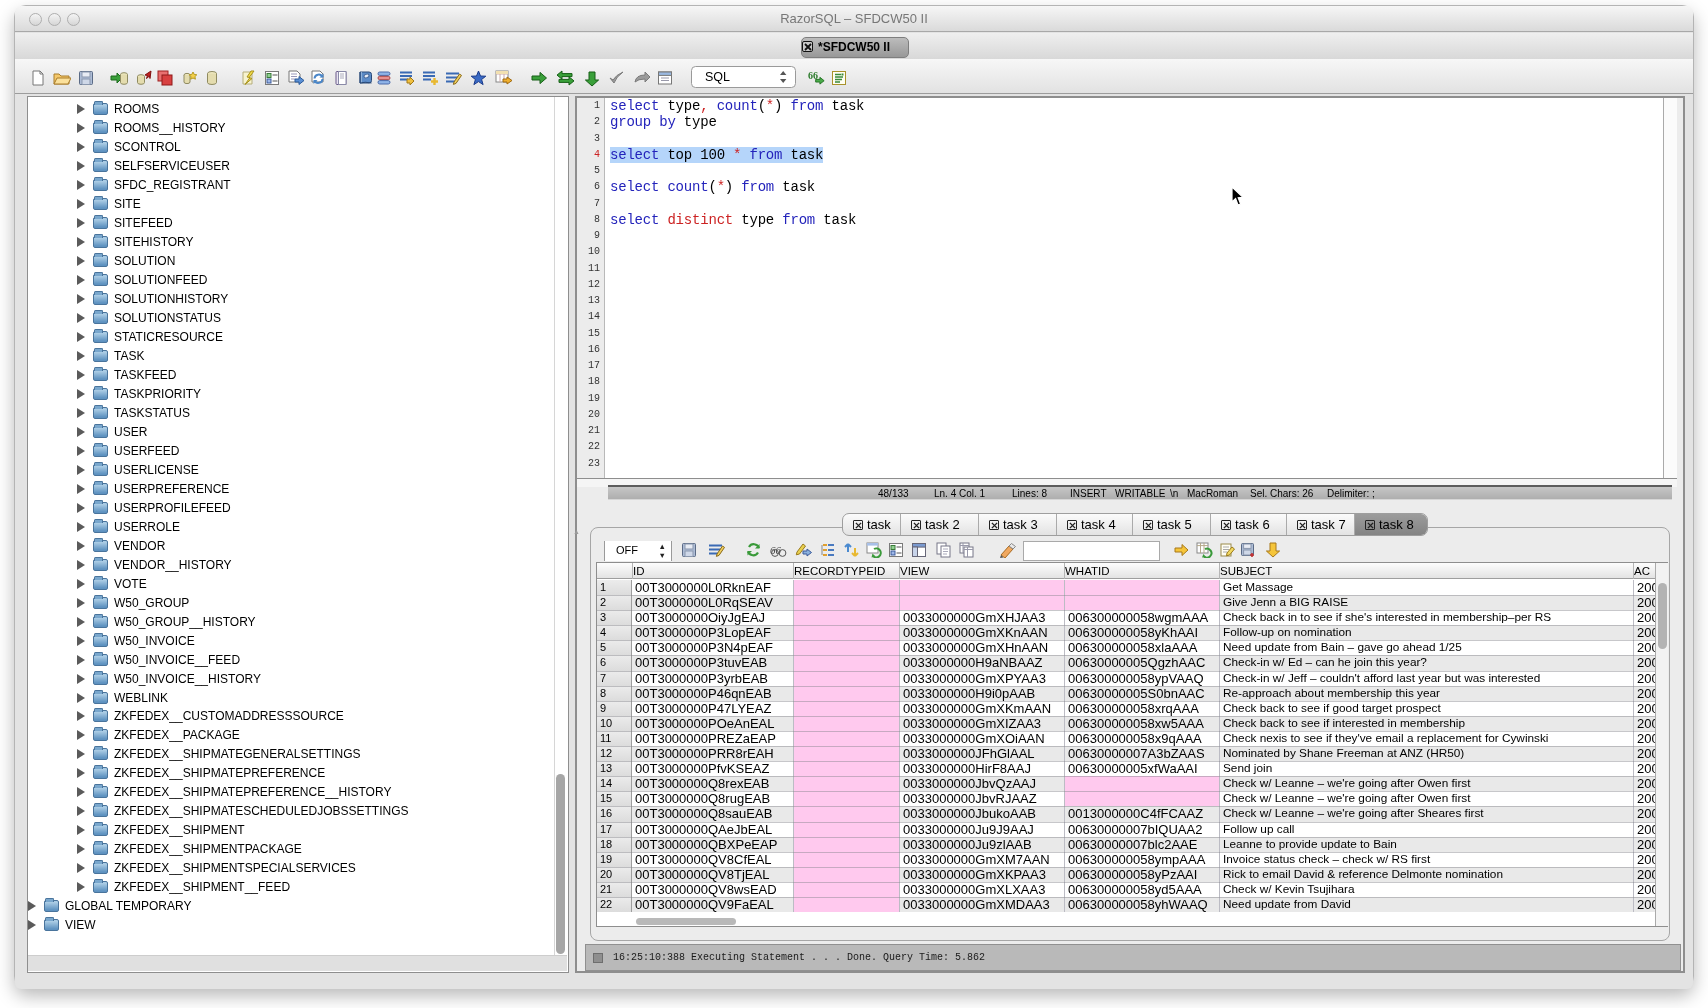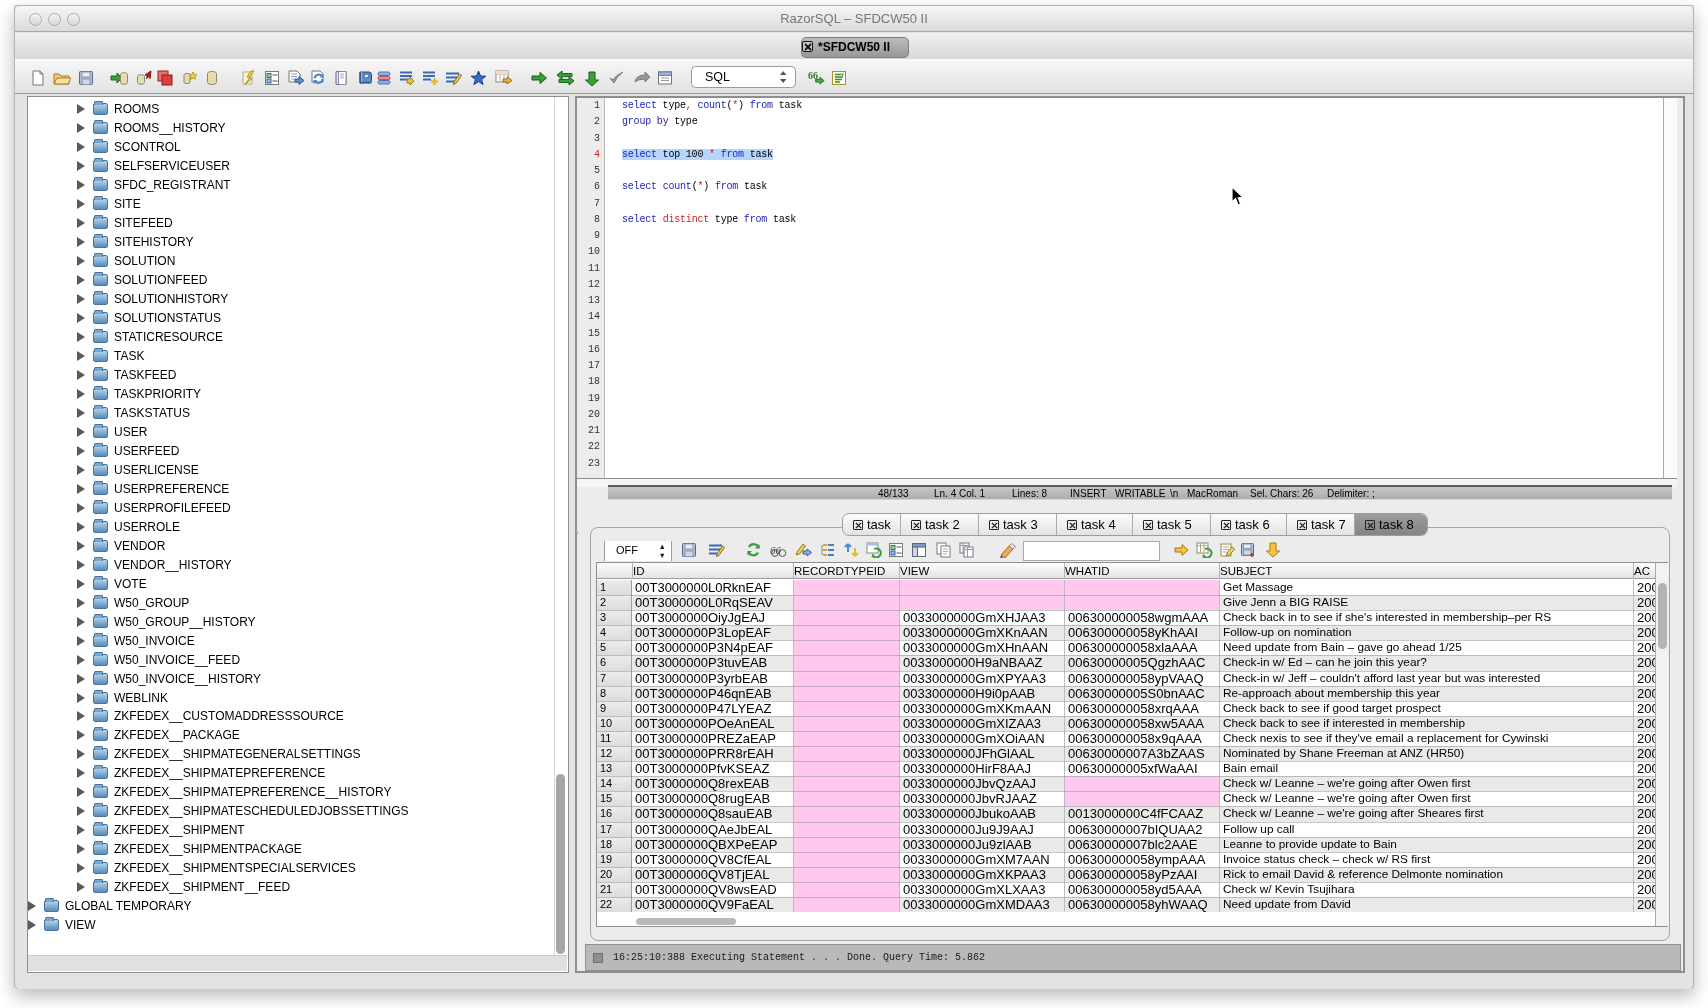--- a/index.html
+++ b/index.html
@@ -1,15 +1,15 @@
 <!DOCTYPE html>
 <html><head><meta charset="utf-8"><style>
 *{margin:0;padding:0;box-sizing:border-box}
 html,body{width:1708px;height:1008px;background:#fff;font-family:"Liberation Sans",sans-serif;overflow:hidden}
-#win{position:absolute;left:14px;top:5px;width:1680px;height:983px;border-radius:2px;
+#win{position:absolute;left:14px;top:5px;width:1680px;height:983px;border-radius:12px;
  background:#e3e3e3;border:1px solid #b4b4b4;box-shadow:0 8px 18px rgba(0,0,0,.28);}
 #titlebar{position:absolute;left:0;top:0;width:100%;height:26px;border-radius:6px 6px 0 0;
  background:linear-gradient(#f6f6f6,#dadada);border-bottom:1px solid #a8a8a8}
 .tlight{position:absolute;top:7px;width:13px;height:13px;border-radius:50%;
  background:linear-gradient(#f4f4f4,#d6d6d6);border:1.5px solid #aeaeae}
 #title{position:absolute;top:5px;left:0;width:100%;text-align:center;font-size:13px;color:#777;}
 #tabstrip{position:absolute;left:0;top:27px;width:100%;height:26px;background:linear-gradient(#efefef,#d8d8d8)}
 #doctab{position:absolute;left:786px;top:31px;width:108px;height:21px;border-radius:5px;
  background:linear-gradient(#bcbcbc,#989898);border:1px solid #7e7e7e;color:#000;
  font-size:12px;line-height:19px;text-align:left;font-weight:bold}
@@ -33,22 +33,22 @@
 .fold:before{content:"";position:absolute;left:0px;top:-3px;width:7px;height:3px;
  background:#79a7cd;border:1px solid #49749c;border-bottom:none;border-radius:1.5px 1.5px 0 0}
 .tl{padding-left:0px}
 
 #rc{position:absolute;left:560px;top:90px;width:1110px;height:877px;border:2px solid #8e8e8e;background:#ececec}
 #editor{position:absolute;left:0px;top:0px;width:1100px;height:380px;background:#fff}
 #gutter{position:absolute;left:0;top:0;width:28px;height:380px;background:#ececec;border-right:1px solid #b9b9b9}
 .gl{height:16.26px;line-height:16.26px;font-family:"Liberation Mono",monospace;font-size:10px;
  text-align:right;padding-right:4px;color:#333}
 #code{position:absolute;left:28px;top:0;width:1058px;height:380px;overflow:hidden;padding-top:0px}
-.el{height:16.26px;line-height:16.26px;font-family:"Liberation Mono",monospace;font-size:10px;
- letter-spacing:-0.2px;white-space:pre;padding-left:17px;color:#000}
+.el{height:16.26px;line-height:16.26px;font-family:"Liberation Mono",monospace;font-size:14px;
+ letter-spacing:-0.2px;white-space:pre;padding-left:5px;color:#000}
 b1{color:#2323bb;font-weight:normal;font-style:normal}
 r1{color:#cc2222;font-weight:normal;font-style:normal}
 .sel{background:#b5d5fa}
 #edvsb{position:absolute;left:1086px;top:0;width:14px;height:380px;background:#fbfbfb;border-left:1px solid #aaa}
 #edbot{position:absolute;left:0;top:380px;width:1100px;height:9px;background:#f5f5f5;border-top:1px solid #8e8e8e}
 #estatus{position:absolute;left:31px;top:387px;width:1064px;height:15px;
  background:linear-gradient(#c6c6c6,#aeaeae);border-top:2px solid #5c5c5c;border-bottom:1px solid #d6d6d6;
  font-size:10px;color:#000}
 #estatus span{position:absolute;top:1px;white-space:pre}
 
@@ -782,21 +782,21 @@
           <span class="c c3">00630000007A3bZAAS</span>
           <span class="c c4">Nominated by Shane Freeman at ANZ (HR50)</span>
           <span class="c c5">2008</span>
         </div>
 <div class="grow rw">
           <span class="rn">13</span>
           <span class="c c0">00T3000000PfvKSEAZ</span>
           <span class="c c1 pk"></span>
           <span class="c c2">0033000000HirF8AAJ</span>
           <span class="c c3">00630000005xfWaAAI</span>
-          <span class="c c4">Bain email</span>
+          <span class="c c4">Send join</span>
           <span class="c c5">2008</span>
         </div>
 <div class="grow rg">
           <span class="rn">14</span>
           <span class="c c0">00T3000000Q8rexEAB</span>
           <span class="c c1 pk"></span>
           <span class="c c2">0033000000JbvQzAAJ</span>
           <span class="c c3 pk"></span>
           <span class="c c4">Check w/ Leanne – we're going after Owen first</span>
           <span class="c c5">2008</span>

